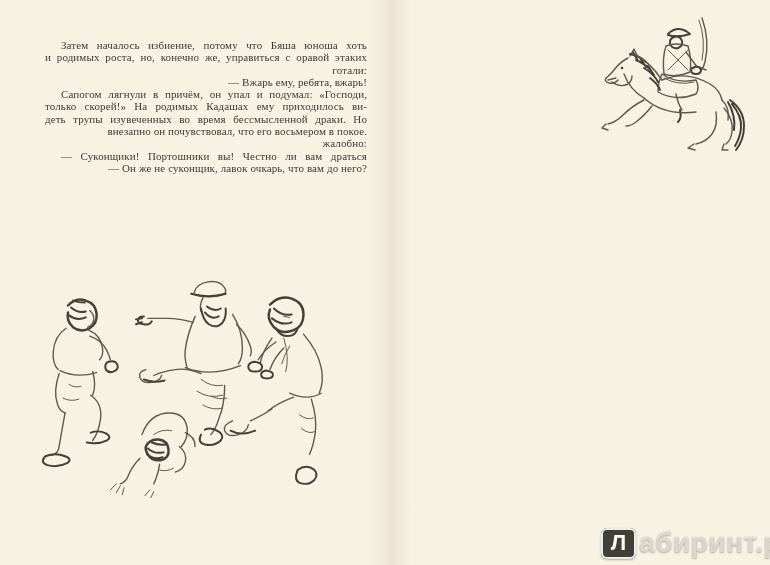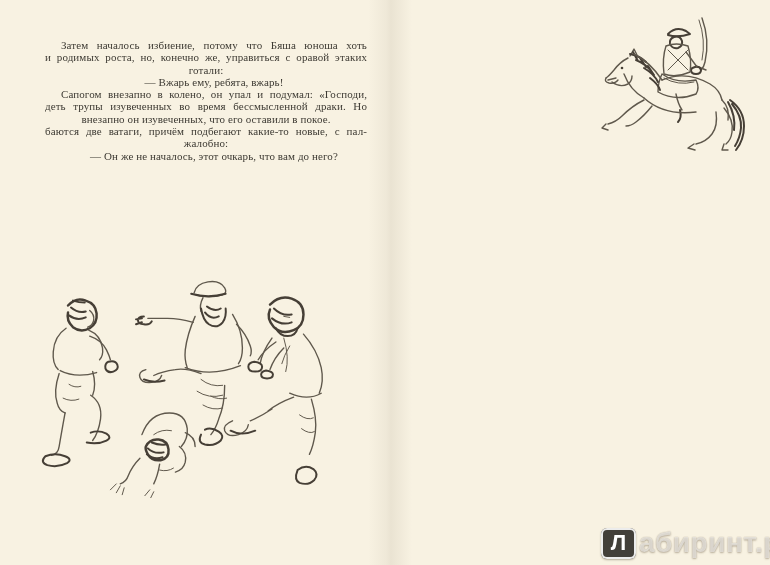--- a/index.html
+++ b/index.html
@@ -26,21 +26,21 @@
     position:absolute;left:368px;top:0;width:44px;height:565px;
     background:linear-gradient(90deg,rgba(90,75,50,0) 0%,rgba(90,75,50,0.06) 42%,rgba(90,75,50,0.09) 52%,rgba(90,75,50,0) 100%);
     pointer-events:none;
   }
   .textcol{
     position:absolute;
     font-size:11px;line-height:12.3px;
     letter-spacing:0.1px;
   }
   .col-left{left:45px;top:39px;width:322px;}
-  .line{height:12.3px;white-space:nowrap;text-align:center;}
+  .line{height:12.3px;white-space:nowrap;text-align:right;}
   .line.j{white-space:normal;text-align:justify;text-align-last:justify;}
   .line.ind{text-indent:16px;}
   .illus{position:absolute;}
   .illus path,.illus ellipse{fill:none;stroke:var(--sketch);stroke-width:1.4;stroke-linecap:round;stroke-linejoin:round;}
   .illus .hv{stroke:var(--sketch-dark);stroke-width:2.5;}
   .illus .hv2{stroke:var(--sketch-dark);stroke-width:2;}
   .illus .thin{stroke-width:1;}
   .watermark{
     position:absolute;left:601px;top:526px;height:34px;
     display:flex;align-items:center;gap:3px;
@@ -63,26 +63,27 @@
 </style>
 </head>
 <body>
 
 <div class="page page-left">
   <div class="textcol col-left">
       <div class="line j ind">Затем началось избиение, потому что Бяша юноша хоть</div>
       <div class="line j">и родимых роста, но, конечно же, управиться с оравой этаких</div>
       <div class="line">готали:</div>
       <div class="line ind">— Вжарь ему, ребята, вжарь!</div>
-      <div class="line j ind">Сапогом внезапно в колено, он упал и подумал: «Господи,</div>
+      <div class="line j ind">Сапогом лягнули в причём, он упал и подумал: «Господи,</div>
+      <div class="line j">только скорей!» На родимых Кадашах ему приходилось ви-</div>
       <div class="line j">деть трупы изувеченных во время бессмысленной драки. Но</div>
-      <div class="line">внезапно он изувеченных, что его оставили в покое.</div>
-      <div class="line j">баются две ватаги, причём подбегают какие-то новые, с пал-</div>
+      <div class="line">внезапно он почувствовал, что его восьмером в покое.</div>
       <div class="line">жалобно:</div>
-      <div class="line ind">— Он же не началось, этот очкарь, что вам до него?</div>
+      <div class="line j ind">— Суконщики! Портошники вы! Честно ли вам драться</div>
+      <div class="line ind">— Он же не суконщик, лавок очкарь, что вам до него?</div>
     </div>
 
   <svg class="illus" style="left:35px;top:276px;width:336px;height:266px" viewBox="0 0 340 270">
     <g>
       <path class="hv" d="M33,30 q8,-9 18,-5 q10,3 11,13 q1,10 -7,15 q-9,5 -17,-1 q-7,-7 -5,-15"></path>
       <path class="hv2" d="M36,32 q7,6 15,4 M34,40 q8,6 17,2 M38,25 q6,2 12,2"></path>
       <path d="M55,35 q5,4 4,10 q-1,5 -6,7"></path>
       <path d="M31,53 q-12,8 -13,24 q-1,12 5,18"></path>
       <path d="M54,55 q12,5 14,18 q1,8 -3,12"></path>
       <path d="M55,61 q12,4 17,14 q3,6 4,10"></path>

